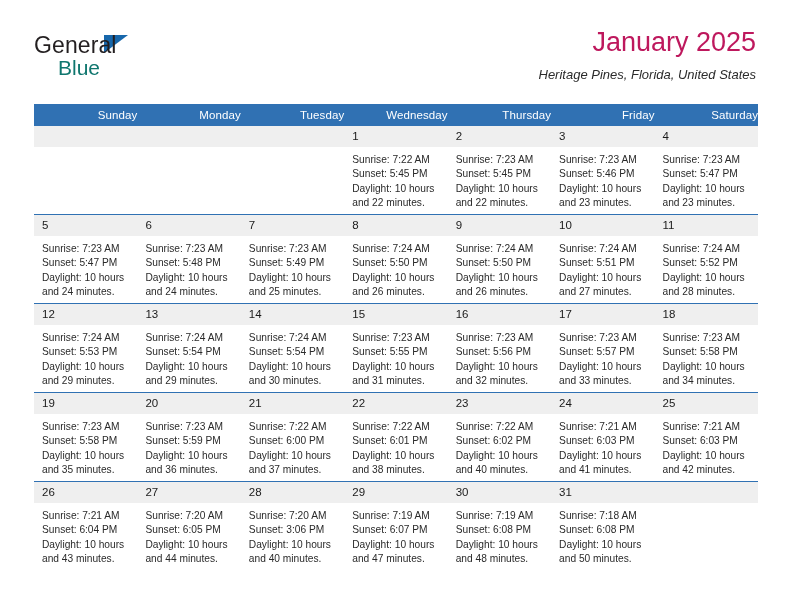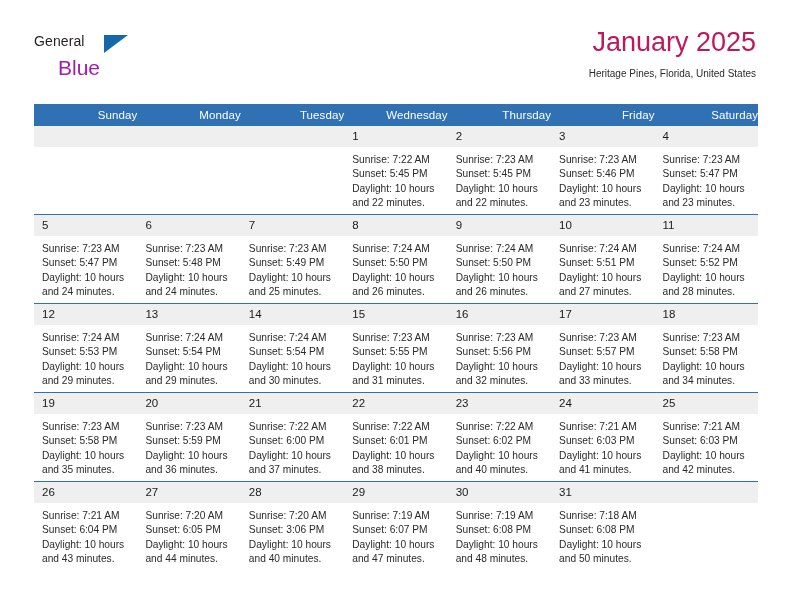--- a/index.html
+++ b/index.html
@@ -24,64 +24,65 @@
   .brand {
     position: absolute;
     left: 34px;
     top: 34px;
     line-height: 1;
     user-select: none;
   }
   .brand-top {
     display: block;
     position: relative;
-    font-size: 14px;
+    font-size: 23px;
     color: #231f20;
     letter-spacing: 0.1px;
     height: 22px;
   }
   .brand-general {
     position: relative;
     z-index: 1;
   }
   .brand-triangle {
     position: absolute;
     left: 70px;
     top: 1px;
     width: 0;
     height: 0;
     border-top: 18px solid #1767ab;
     border-right: 24px solid transparent;
   }
   .brand-blue {
     display: block;
     font-size: 21px;
-    color: #a21caf;
+    color: #0f766e;
     margin-left: 24px;
     margin-top: 1px;
   }
 
   .title-block {
     position: absolute;
     right: 36px;
     top: 28px;
     text-align: right;
   }
   .cal-title {
     font-size: 27px;
     color: #be185d;
     line-height: 1.1;
     font-weight: normal;
     margin: 0;
   }
   .cal-location {
-    font-size: 10px;
+    font-size: 13px;
     color: #2b2b2b;
     margin-top: 10px;
     line-height: 1.1;
+    font-style: italic;
   }
 
   
   .calendar {
     position: absolute;
     left: 34px;
     top: 104px;
     width: 724px;
     border-collapse: collapse;
     table-layout: fixed;

